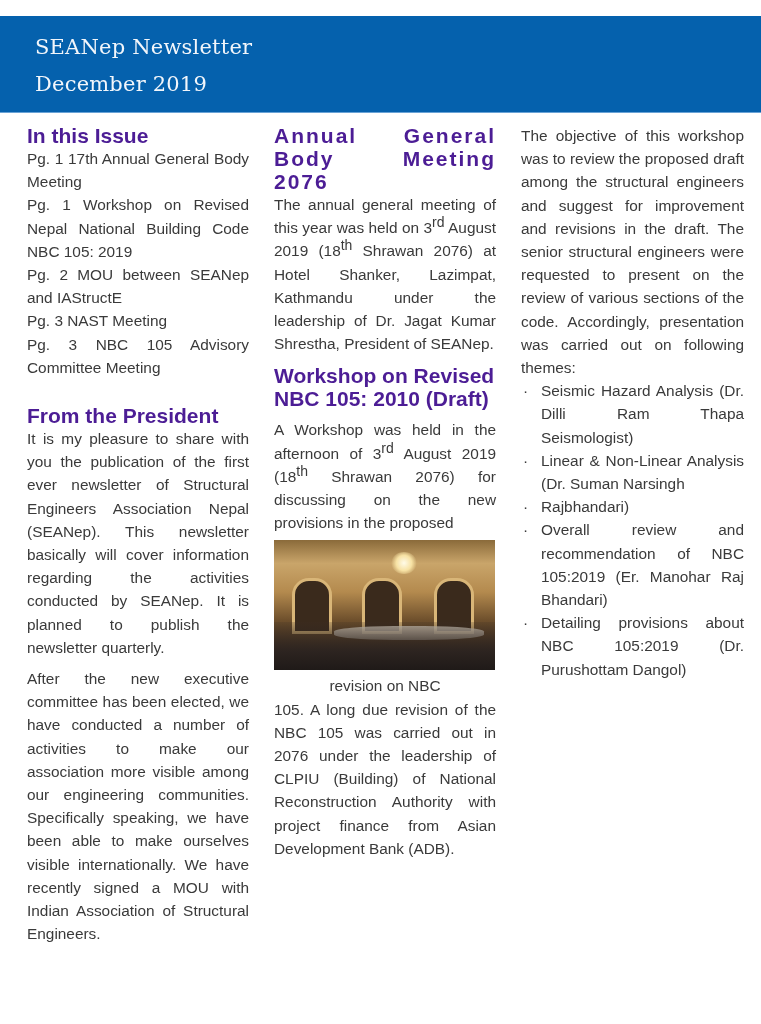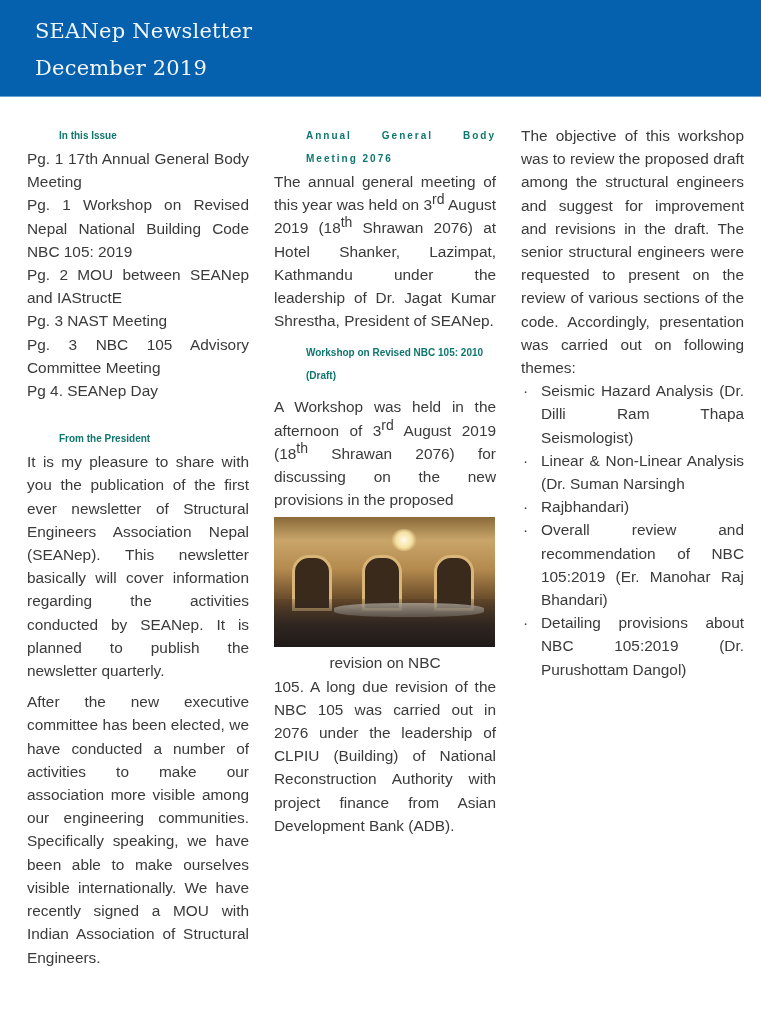--- a/index.html
+++ b/index.html
@@ -1,29 +1,29 @@
 <!DOCTYPE html>
 <html><head>
 <meta charset="utf-8">
 <style>
   html, body { margin: 0; padding: 0; background: #ffffff; }
   body { width: 761px; height: 1024px; position: relative; overflow: hidden;
          font-family: "DejaVu Sans", sans-serif; color: #3a3a3a; }
-  .banner { position: absolute; left: 0; top: 0; width: 761px; height: 96px;
+  .banner { position: absolute; left: 0; top: 16px; width: 761px; height: 96px;
             background: #0561ad; border-bottom: 1px solid #6aa3d6; }
   .banner-title { position: absolute; left: 35px; font-family: "DejaVu Serif", serif;
                   color: #f2f6fb; font-size: 21px; letter-spacing: 0.2px; }
   .t1 { top: 19px; }
   .t2 { top: 56px; }
   .col { position: absolute; top: 124px; font-family: "Liberation Sans", sans-serif;
          font-size: 15.4px; line-height: 23.2px; color: #3a3a3a; text-align: justify; }
   .c1 { left: 27px; width: 222px; }
   .c2 { left: 274px; width: 222px; }
   .c3 { left: 521px; width: 223px; }
-  .heading { color: #0f766e; font-weight: bold; font-size: 10px; line-height: 23px; text-align: left; margin-left: 32px; }
+  .heading { color: #4c1d95; font-weight: bold; font-size: 21px; line-height: 23px; text-align: left; }
   .heading.spaced { letter-spacing: 2px; text-align: justify; }
   p { margin: 0; }
   .gap { margin-top: 8px; }
   .gap-lg { margin-top: 13px; }
   .toc-line { display: block; text-align: left; }
   sup { font-size: 14px; line-height: 0; vertical-align: 6px; }
   .photo { width: 221px; height: 130px; margin: 6px 0 4px 0; position: relative; overflow: hidden;
            background: linear-gradient(180deg, #8a6a3a 0%, #c9a56a 18%, #b48a4e 40%, #6d4f2c 62%, #3b2c1e 100%); }
   .photo .chandelier { position: absolute; left: 117px; top: 12px; width: 26px; height: 22px;
                        border-radius: 50%; background: radial-gradient(circle, #fffbe8 0%, #f7e2a4 45%, rgba(247,226,164,0) 75%); }
@@ -46,21 +46,20 @@
 </div>
 
 <div class="col c1">
   <div class="heading">In this Issue</div>
   <div>
     <span class="toc-line" style="text-align:justify">Pg. 1 17th Annual General Body Meeting</span>
     <span class="toc-line" style="text-align:justify">Pg. 1 Workshop on Revised Nepal National Building Code NBC 105: 2019</span>
     <span class="toc-line" style="text-align:justify">Pg. 2 MOU between SEANep and IAStructE</span>
     <span class="toc-line">Pg. 3 NAST Meeting</span>
     <span class="toc-line" style="text-align:justify">Pg. 3 NBC 105 Advisory Committee Meeting</span>
-    <span class="toc-line">Pg 4. SEANep Day</span>
   </div>
 
   <div class="heading gap-lg" style="margin-top:25px">From the President</div>
   <p>It is my pleasure to share with you the publication of the first ever newsletter of Structural Engineers Association Nepal (SEANep). This newsletter basically will cover information regarding the activities conducted by SEANep. It is planned to publish the newsletter quarterly.</p>
   <p class="gap">After the new executive committee has been elected, we have conducted a number of activities to make our association more visible among our engineering communities. Specifically speaking, we have been able to make ourselves visible internationally. We have recently signed a MOU with Indian Association of Structural Engineers.</p>
 </div>
 
 <div class="col c2">
   <div class="heading spaced">Annual General Body Meeting 2076</div>
   <p><span>The annual general meeting of this year was held on 3</span><sup>rd</sup><span> August 2019 (18</span><sup>th</sup><span> Shrawan 2076) at Hotel Shanker, Lazimpat, Kathmandu under the leadership of Dr. Jagat Kumar Shrestha, President of SEANep.</span></p>

